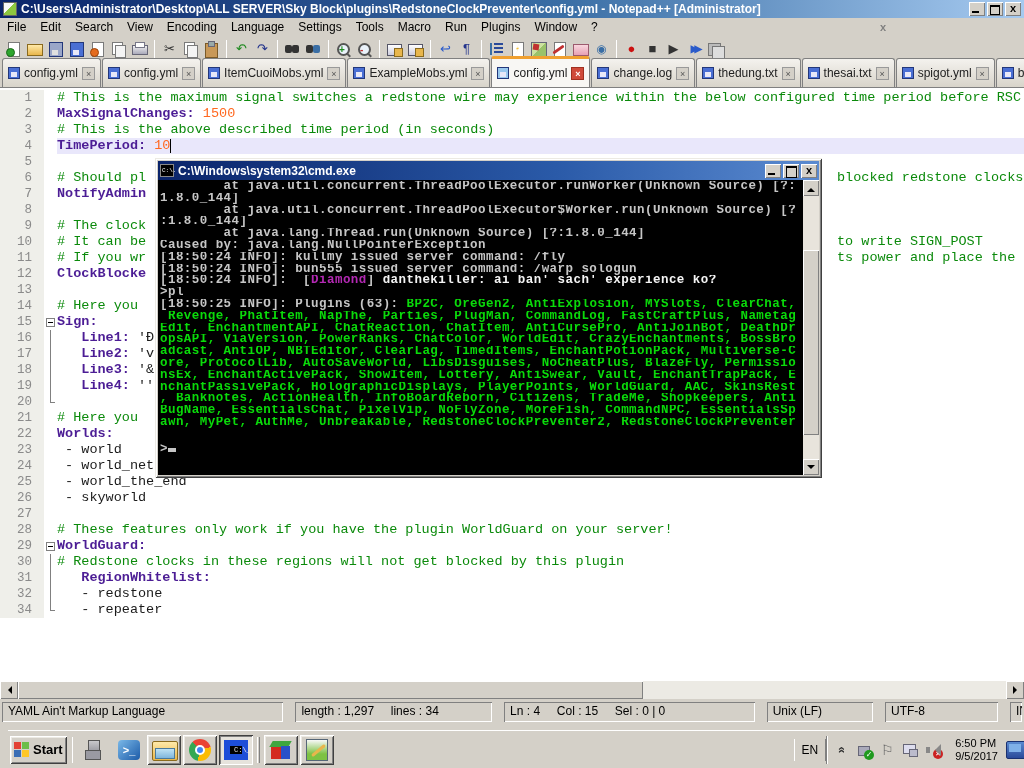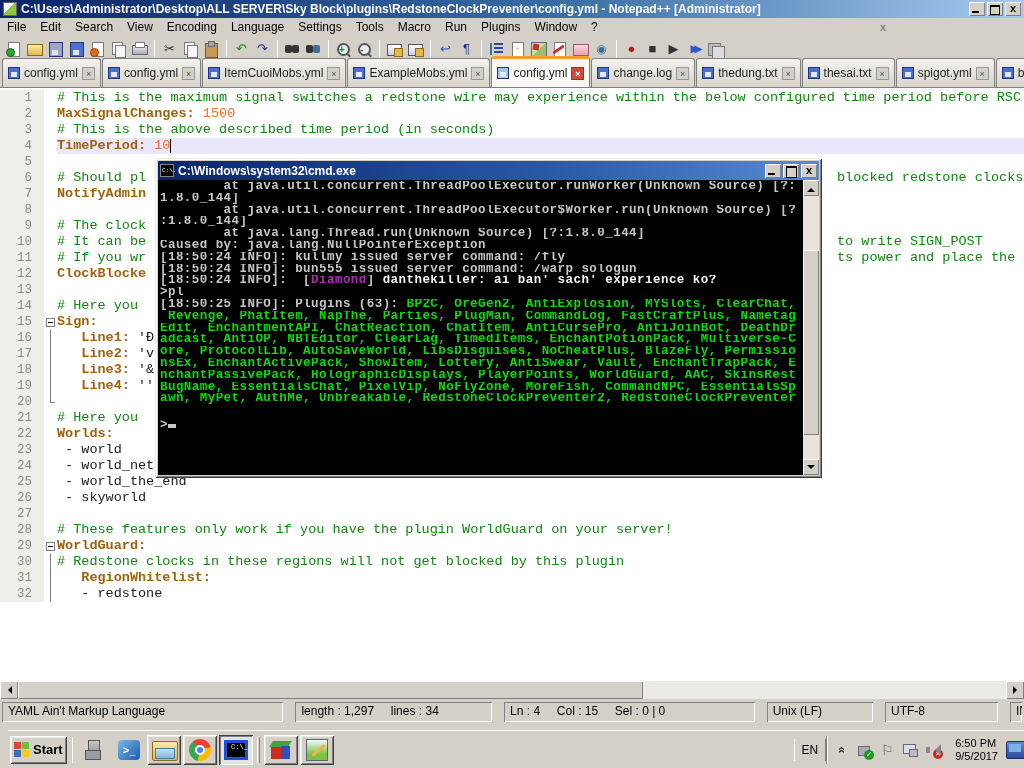--- a/index.html
+++ b/index.html
@@ -95,21 +95,21 @@
   .eline.cur .etext { background:#E9E7FB; }
   .enum { width:44px; flex:0 0 auto; text-align:right; padding-right:12px; color:#8A8A8A; background:#EFEFEA;
       font-size:12.5px; }
   .efold { width:13px; flex:0 0 auto; position:relative; background:#FFF; }
   .efold.mid::before, .efold.end::before { content:""; position:absolute; left:6px; top:0; width:1px; height:16px; background:#808080; }
   .efold.end::before { height:9px; }
   .efold.end::after { content:""; position:absolute; left:6px; top:8px; width:5px; height:1px; background:#808080; }
   .foldbox { position:absolute; left:2px; top:4px; width:9px; height:9px; background:#FFF; border:1px solid #808080; }
   .foldbox::after { content:""; position:absolute; left:1px; top:3px; width:5px; height:1px; background:#000; }
   .etext { flex:1; position:relative; color:#000; }
-  .seg-c { color:#0B8A0B; } .seg-k { color:#a16207; font-weight:bold; } .seg-n { color:#FF6820; } .seg-d { color:#1A1A1A; }
+  .seg-c { color:#0B8A0B; } .seg-k { color:#4c1d95; font-weight:bold; } .seg-n { color:#FF6820; } .seg-d { color:#1A1A1A; }
   .rfrag { position:absolute; left:780px; top:0; white-space:pre; }
   .caret { display:inline-block; width:1px; height:14px; background:#000; vertical-align:text-bottom; }
 
   
   #hscroll { position:absolute; left:0; top:681px; width:1024px; height:18px; background:#ECEAE4; }
   .harrow { position:absolute; top:0; width:18px; height:18px; background:#D4D0C8; }
   .harrow::after { content:""; position:absolute; top:5px; border:4px solid transparent; }
   #harrow-l { left:0; } #harrow-l::after { left:4px; border-right-color:#000; }
   #harrow-r { right:0; } #harrow-r::after { left:7px; border-left-color:#000; }
   #hthumb { position:absolute; left:18px; top:0; width:625px; height:18px; background:#D4D0C8; }
@@ -160,21 +160,21 @@
       color:#FFF; font-weight:bold; font-size:11px; line-height:20px; text-align:center; }
   .ic-folder { width:24px; height:18px; position:relative; }
   .ic-folder::before { content:""; position:absolute; left:0; top:0; width:24px; height:18px;
       background:linear-gradient(#FFE9A8,#E8B64C); border:1px solid #8A6A1E; border-radius:2px; }
   .ic-folder::after { content:""; position:absolute; left:3px; top:7px; width:18px; height:9px;
       background:linear-gradient(#BFE3F5,#7FB6DC); border:1px solid #4A7A9C; }
   .ic-chrome { width:22px; height:22px; border-radius:50%;
       background:conic-gradient(from -45deg, #EA4335 0 33%, #FBBC05 33% 66%, #34A853 66% 100%); position:relative; }
   .ic-chrome::after { content:""; position:absolute; left:6px; top:6px; width:10px; height:10px; border-radius:50%;
       background:#4285F4; border:2px solid #FFF; box-sizing:border-box; }
-  .ic-cmd { width:24px; height:20px; background:#000; border:3px solid #1d4ed8; color:#EEE;
+  .ic-cmd { width:24px; height:20px; background:#000; border:6px solid #1d4ed8; color:#EEE;
       font-family:"Liberation Mono",monospace; font-size:7px; line-height:9px; padding-left:4px; }
   .ic-cube { width:22px; height:20px; position:relative; }
   .ic-cube::before { content:""; position:absolute; left:1px; top:6px; width:10px; height:13px; background:#D42A1E; }
   .ic-cube::after { content:""; position:absolute; left:11px; top:6px; width:9px; height:13px; background:#2A50C8; }
   .ic-cube i { position:absolute; left:1px; top:1px; width:19px; height:6px; background:#3FA63F; display:block; transform:skewX(-30deg); }
   .ic-npp { width:22px; height:22px; position:relative; background:linear-gradient(#F8F8F8,#7DC243 70%); border:1px solid #567; }
   .ic-npp::after { content:""; position:absolute; left:3px; top:9px; width:17px; height:3px; background:#E8B64C; transform:rotate(-40deg); border-radius:2px; }
 
   #tray { margin-left:auto; display:flex; align-items:center; height:30px; }
   #lang-en { font-size:12px; padding:0 7px; border-left:1px solid #FFF; border-right:1px solid #808080; height:22px; line-height:22px; }
@@ -367,20 +367,21 @@
         <div class="eline"><span class="enum">23</span><span class="efold"></span><span class="etext"><span class="seg-d"> - world</span></span></div>
         <div class="eline"><span class="enum">24</span><span class="efold"></span><span class="etext"><span class="seg-d"> - world_net</span></span></div>
         <div class="eline"><span class="enum">25</span><span class="efold"></span><span class="etext"><span class="seg-d"> - world_the_end</span></span></div>
         <div class="eline"><span class="enum">26</span><span class="efold"></span><span class="etext"><span class="seg-d"> - skyworld</span></span></div>
         <div class="eline"><span class="enum">27</span><span class="efold"></span><span class="etext"></span></div>
         <div class="eline"><span class="enum">28</span><span class="efold"></span><span class="etext"><span class="seg-c"># These features only work if you have the plugin WorldGuard on your server!</span></span></div>
         <div class="eline"><span class="enum">29</span><span class="efold"><span class="foldbox"></span></span><span class="etext"><span class="seg-k">WorldGuard:</span></span></div>
         <div class="eline"><span class="enum">30</span><span class="efold mid"></span><span class="etext"><span class="seg-c"># Redstone clocks in these regions will not get blocked by this plugin</span></span></div>
         <div class="eline"><span class="enum">31</span><span class="efold mid"></span><span class="etext"><span class="seg-d">   </span><span class="seg-k">RegionWhitelist:</span></span></div>
         <div class="eline"><span class="enum">32</span><span class="efold mid"></span><span class="etext"><span class="seg-d">   - redstone</span></span></div>
+        <div class="eline"><span class="enum">34</span><span class="efold end"></span><span class="etext"><span class="seg-d">   - repeater</span></span></div>
       </div>
 
     <div id="hscroll">
       <span class="harrow raised1" id="harrow-l"></span>
       <span id="hthumb" class="raised1"></span>
       <span class="harrow raised1" id="harrow-r"></span>
     </div>
 
     <div id="statusbar">
       <span class="spanel sunken" style="width:292px">YAML Ain't Markup Language</span>
@@ -416,24 +417,26 @@
           <div class="cline"><span class="cs-g">:1.8.0_144]</span></div>
           <div class="cline"><span class="cs-g">        at java.lang.Thread.run(Unknown Source) [?:1.8.0_144]</span></div>
           <div class="cline"><span class="cs-g">Caused by: java.lang.NullPointerException</span></div>
           <div class="cline"><span class="cs-g">[18:50:24 INFO]: kullmy issued server command: /fly</span></div>
           <div class="cline"><span class="cs-g">[18:50:24 INFO]: bun555 issued server command: /warp sologun</span></div>
           <div class="cline"><span class="cs-g">[18:50:24 INFO]:  [</span><span class="cs-m">Diamond</span><span class="cs-g">] </span><span class="cs-w">danthekiller: ai ban' sach' experience ko?</span></div>
           <div class="cline"><span class="cs-g">&gt;pl</span></div>
           <div class="cline"><span class="cs-g">[18:50:25 INFO]: Plugins (63): </span><span class="cs-grn">BP2C, OreGen2, AntiExplosion, MYSlots, ClearChat,</span></div>
           <div class="cline"><span class="cs-grn"> Revenge, PhatItem, NapThe, Parties, PlugMan, CommandLog, FastCraftPlus, Nametag</span></div>
           <div class="cline"><span class="cs-grn">Edit, EnchantmentAPI, ChatReaction, ChatItem, AntiCursePro, AntiJoinBot, DeathDr</span></div>
+          <div class="cline"><span class="cs-grn">opsAPI, ViaVersion, PowerRanks, ChatColor, WorldEdit, CrazyEnchantments, BossBro</span></div>
           <div class="cline"><span class="cs-grn">adcast, AntiOP, NBTEditor, ClearLag, TimedItems, EnchantPotionPack, Multiverse-C</span></div>
           <div class="cline"><span class="cs-grn">ore, ProtocolLib, AutoSaveWorld, LibsDisguises, NoCheatPlus, BlazeFly, Permissio</span></div>
           <div class="cline"><span class="cs-grn">nsEx, EnchantActivePack, ShowItem, Lottery, AntiSwear, Vault, EnchantTrapPack, E</span></div>
           <div class="cline"><span class="cs-grn">nchantPassivePack, HolographicDisplays, PlayerPoints, WorldGuard, AAC, SkinsRest</span></div>
+          <div class="cline"><span class="cs-grn">, Banknotes, ActionHealth, InfoBoardReborn, Citizens, TradeMe, Shopkeepers, Anti</span></div>
           <div class="cline"><span class="cs-grn">BugName, EssentialsChat, PixelVip, NoFlyZone, MoreFish, CommandNPC, EssentialsSp</span></div>
           <div class="cline"><span class="cs-grn">awn, MyPet, AuthMe, Unbreakable, RedstoneClockPreventer2, RedstoneClockPreventer</span></div>
           <div class="cline"></div>
           <div class="cline"><span class="cs-g">&gt;</span><span class="cs-cur"></span></div>
         </div>
       <div id="cscroll">
         <span class="carrow raised1" id="cup"></span>
         <span id="cthumb" class="raised1"></span>
         <span class="carrow raised1" id="cdn"></span>
       </div>

